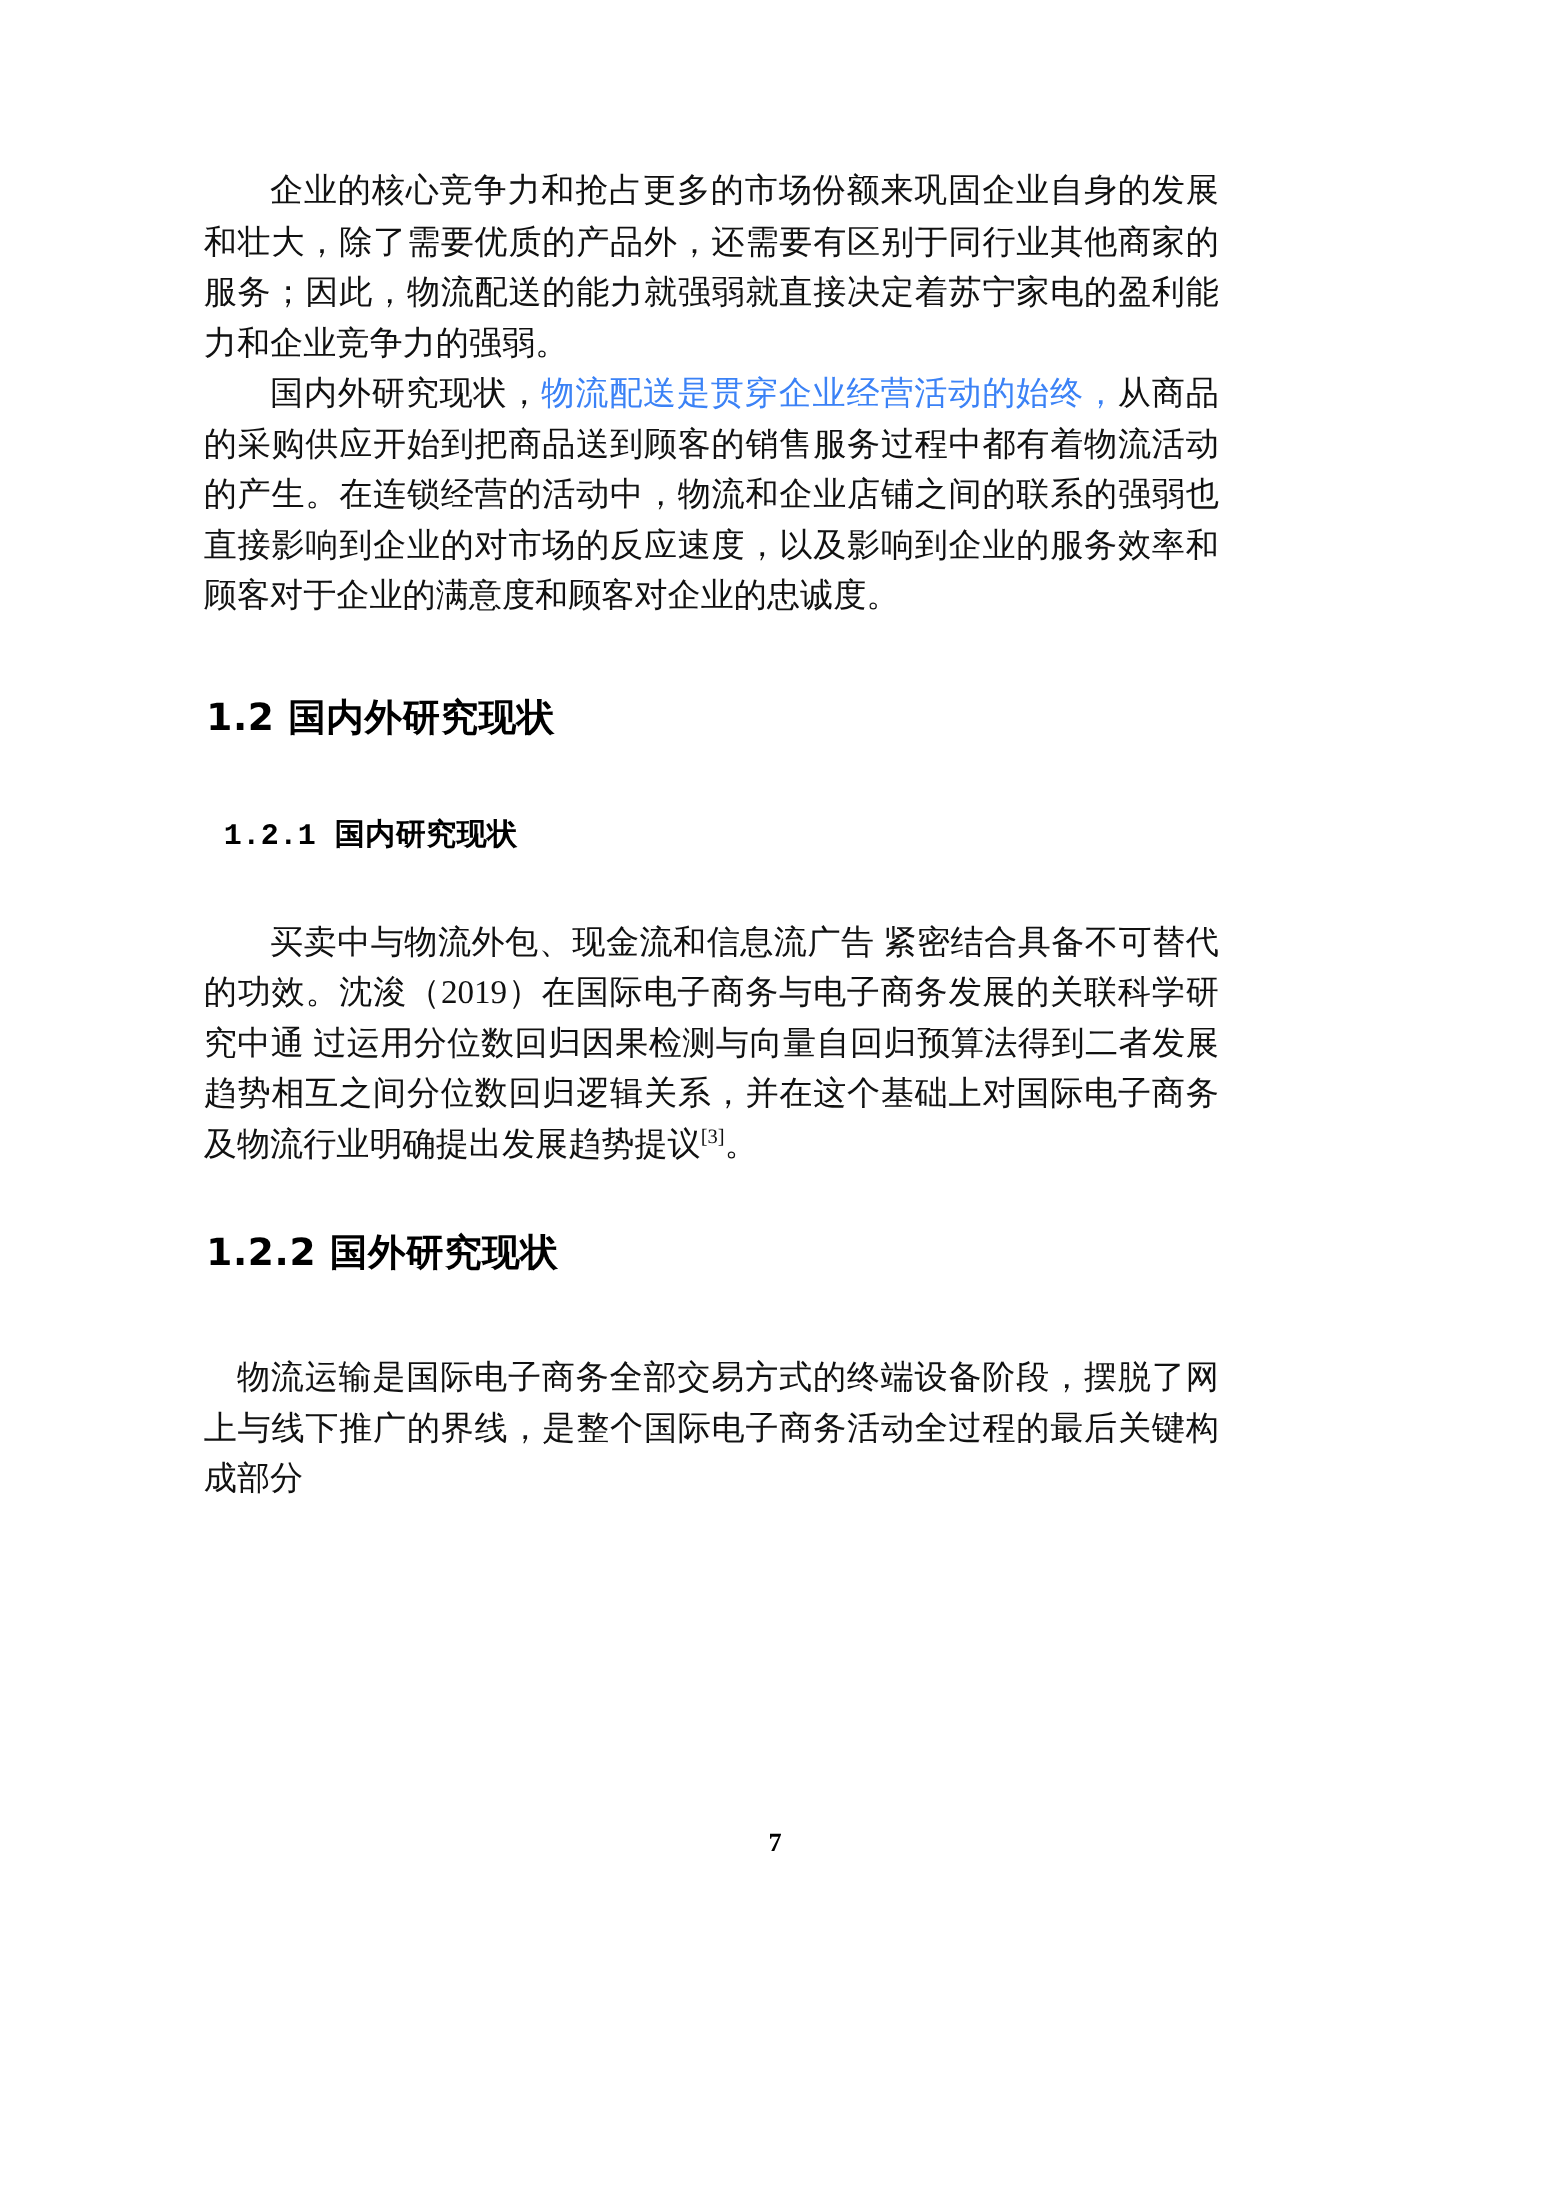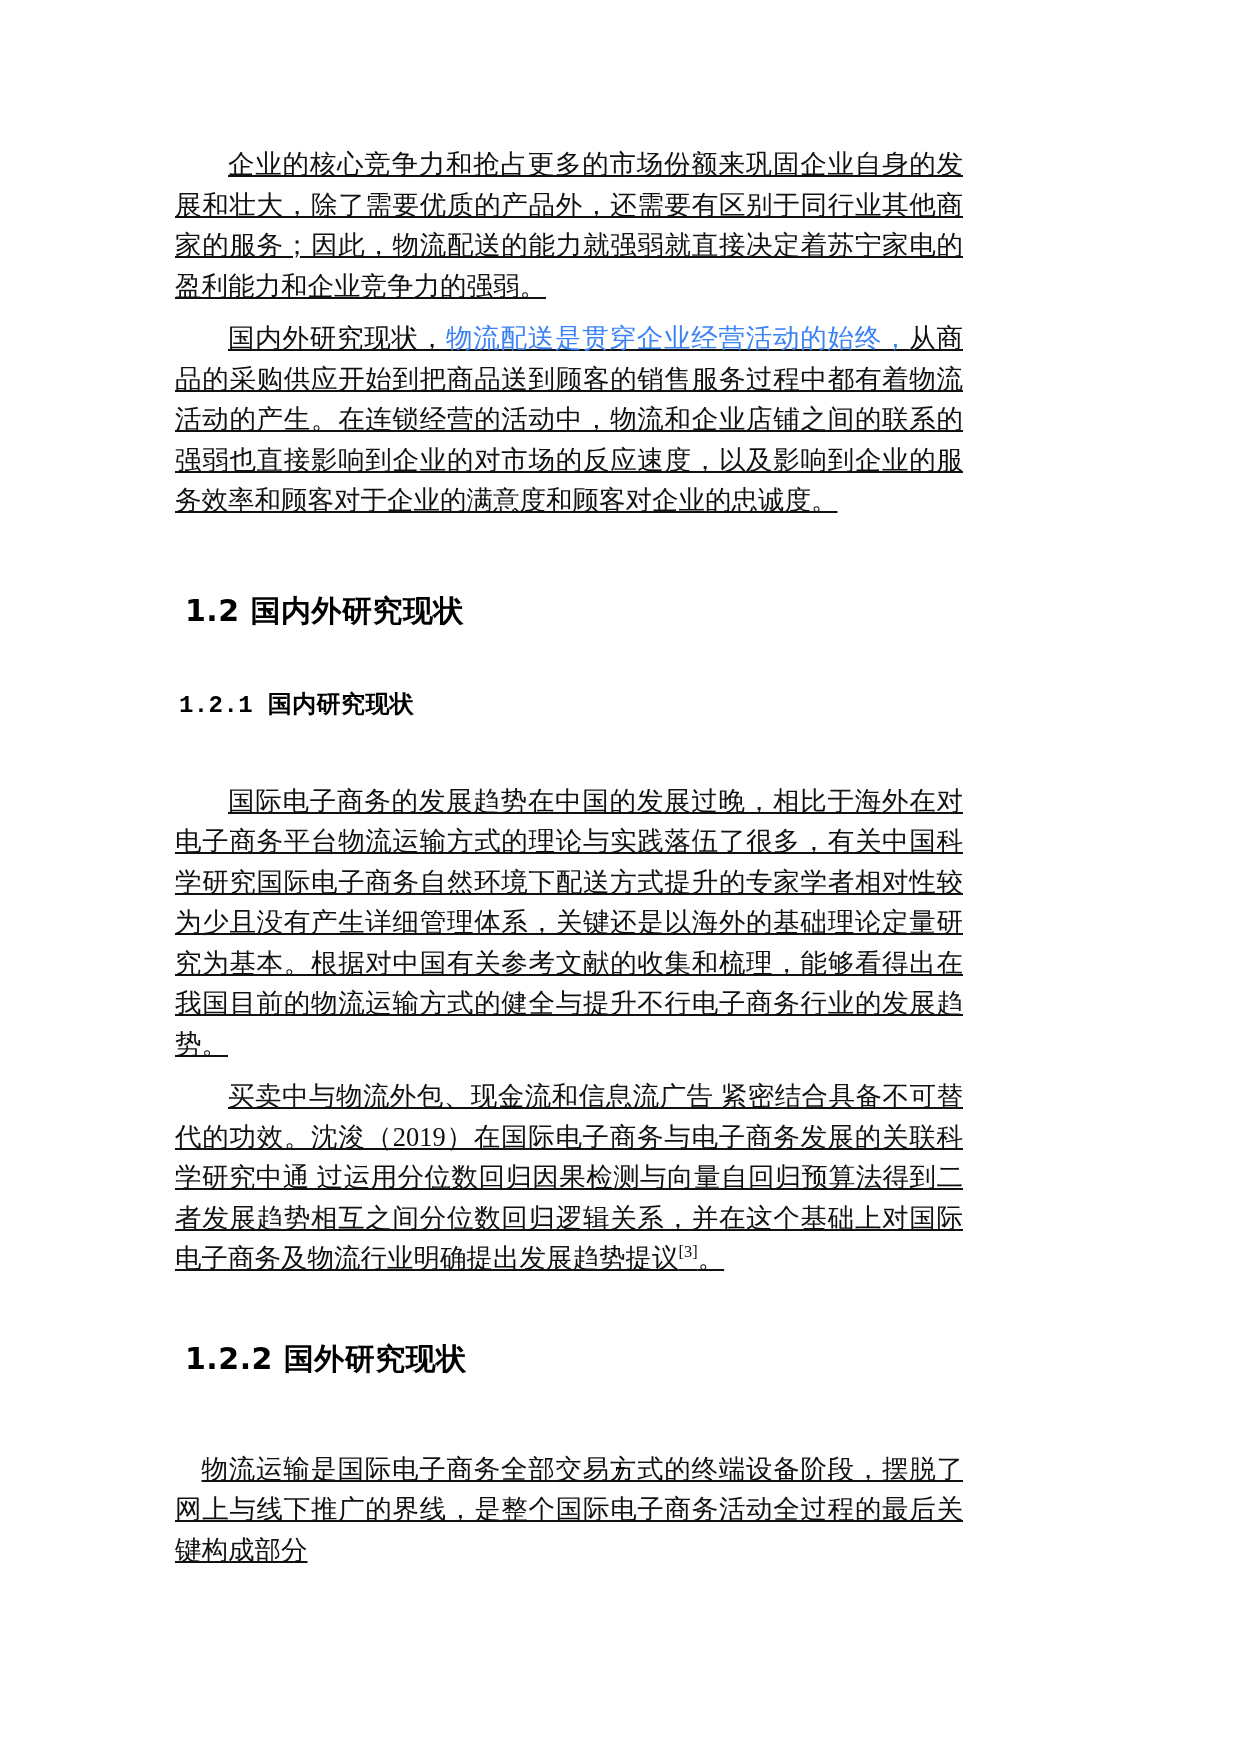--- a/index.html
+++ b/index.html
@@ -24,31 +24,30 @@
     background: #fff;
     box-sizing: border-box;
   }
   .content {
     position: absolute;
     left: 163px;
     top: 132px;
     width: 812px;
   }
   p.body-par {
-    margin: 12px;
+    margin: 0;
     font-size: 26.5px;
     line-height: 40.5px;
     text-align: justify;
     text-justify: inter-ideograph;
     text-indent: 2em;
     font-family: "Liberation Serif", "DejaVu Serif", serif;
     letter-spacing: 0px;
     word-spacing: 0px;
     color: #111111;
-    text-decoration: underline;
   }
   p.body-par.small-indent {
     text-indent: 1em;
   }
   .gray-run {
     color: #3b82f6;
   }
   sup.ref {
     font-size: 0.62em;
     vertical-align: super;
@@ -68,21 +67,21 @@
     margin: 0;
     font-family: Liberation Mono, monospace;
     font-weight: bold;
     font-size: 24px;
     line-height: 34px;
     letter-spacing: 0.4px;
     color: #000;
   }
   .sp-xl { height: 56px; }
   .sp-l  { height: 46px; }
-  .h2-block { margin-left: 22px; }
+  .h2-block { margin-left: 2px; }
   .h3-block { margin-left: 16px; }
   .footer {
     position: absolute;
     left: 0;
     top: 1462px;
     width: 1240px;
     text-align: center;
   }
   .page-num {
     font-family: "Liberation Serif", "DejaVu Serif", serif;
@@ -111,21 +110,20 @@
     </div>
 
     <div class="sp-xl"></div>
 
     <div class="h3-block">
       <h3 class="h-l3">1.2.1 国内研究现状</h3>
     </div>
 
     <div class="sp-l"></div>
 
-    <p class="body-par">国际电子商务的发展趋势在中国的发展过晚，相比于海外在对电子商务平台物流运输方式的理论与实践落伍了很多，有关中国科学研究国际电子商务自然环境下配送方式提升的专家学者相对性较为少且没有产生详细管理体系，关键还是以海外的基础理论定量研究为基本。根据对中国有关参考文献的收集和梳理，能够看得出在我国目前的物流运输方式的健全与提升不行电子商务行业的发展趋势。</p>
 
 
     <p class="body-par">
       <span>买卖中与物流外包、现金流和信息流广告 紧密结合具备不可替代的功效。沈浚（2019）在国际电子商务与电子商务发展的关联科学研究中通 过运用分位数回归因果检测与向量自回归预算法得到二者发展趋势相互之间分位数回归逻辑关系，并在这个基础上对国际电子商务及物流行业明确提出发展趋势提议</span><sup class="ref">[3]</sup><span>。</span>
     </p>
 
     <div class="sp-l"></div>
 
     <div class="h2-block">
       <h2 class="h-l2">1.2.2 国外研究现状</h2>

